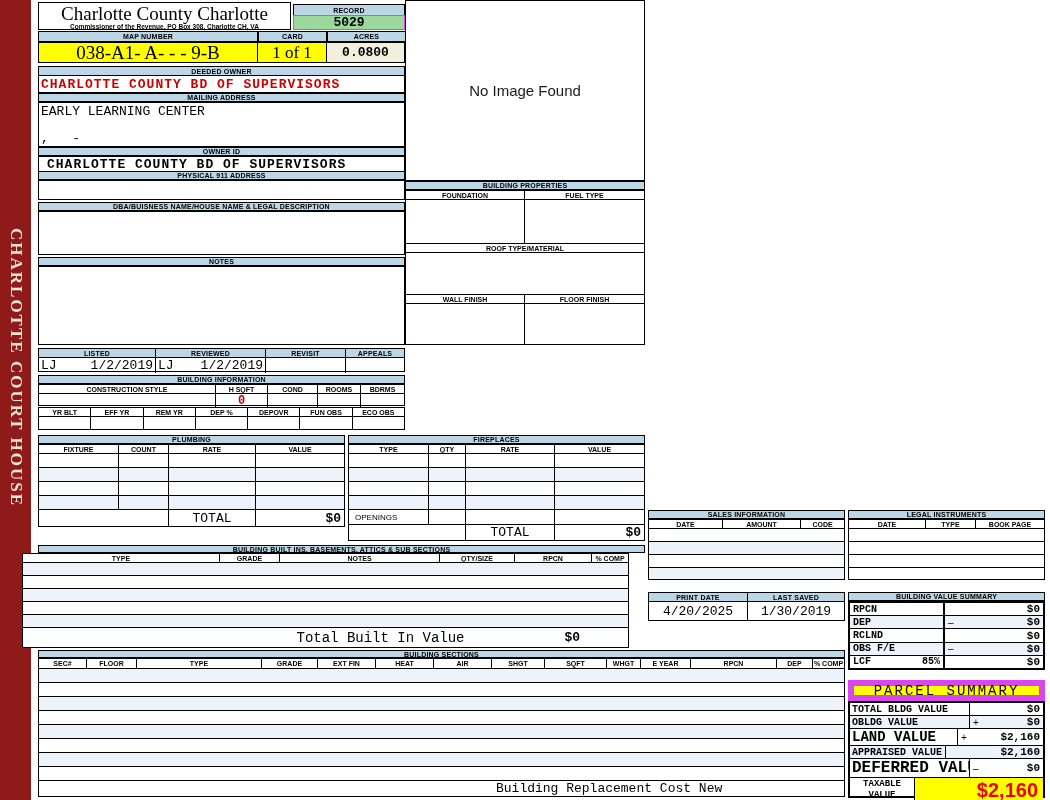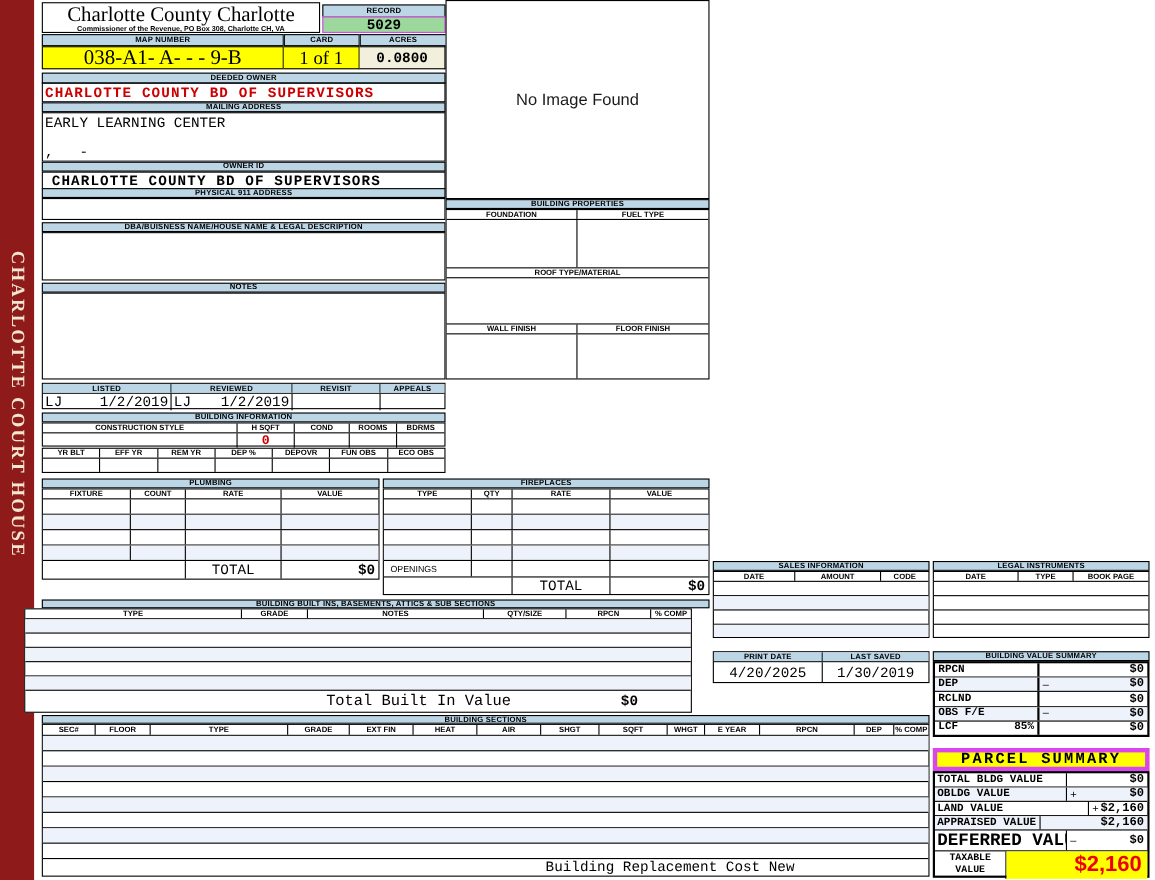--- a/index.html
+++ b/index.html
@@ -412,38 +412,38 @@
       <span>LCF</span>
         <span>85%</span>
     </div>
     <div class="fx" style="flex:1;padding:0 3px;justify-content:space-between">
       <span style="font-size:10px"></span>
       <span class="mono" style="font-weight:bold;font-size:11px">$0</span>
     </div>
   </div>
 </div>
 
-<div class="abs mono fx" style="left:848px;top:680px;width:197px;height:21px;background:#FFFF00;border:4px solid #d946ef;font-weight:bold;font-size:14px;letter-spacing:2px;justify-content:center">PARCEL SUMMARY</div>
+<div class="abs mono fx" style="left:848px;top:680px;width:197px;height:21px;background:#FFFF00;border:6px solid #d946ef;font-weight:normal;font-size:14px;letter-spacing:2px;justify-content:center">PARCEL SUMMARY</div>
 <div class="abs grid" style="left:848px;top:701px;width:197px;height:97px;border-width:2px">
   <div class="r rb" style="flex:1">
     <div class="mono fx" style="width:120px;font-weight:bold;font-size:10px;padding-left:2px">TOTAL BLDG VALUE</div>
     <div class="fx" style="flex:1;padding:0 3px;justify-content:space-between">
       <span style="font-size:10px"></span>
       <span class="mono" style="font-weight:bold;font-size:11px">$0</span>
     </div>
   </div>
   <div class="r rb alt" style="flex:1">
     <div class="mono fx" style="width:120px;font-weight:bold;font-size:10px;padding-left:2px">OBLDG VALUE</div>
     <div class="fx" style="flex:1;padding:0 3px;justify-content:space-between">
       <span style="font-size:10px">+</span>
       <span class="mono" style="font-weight:bold;font-size:11px">$0</span>
     </div>
   </div>
   <div class="r rb" style="flex:1">
-    <div class="mono fx" style="width:140px;font-weight:bold;font-size:10px;padding-left:2px">LAND VALUE</div>
+    <div class="mono fx" style="width:108px;font-weight:bold;font-size:14px;padding-left:2px">LAND VALUE</div>
     <div class="fx" style="flex:1;padding:0 3px;justify-content:space-between">
       <span style="font-size:10px">+</span>
       <span class="mono" style="font-weight:bold;font-size:11px">$2,160</span>
     </div>
   </div>
   <div class="r rb alt" style="flex:1">
     <div class="mono fx" style="width:96px;font-weight:bold;font-size:10px;padding-left:2px">APPRAISED VALUE</div>
     <div class="fx" style="flex:1;padding:0 3px;justify-content:space-between">
       <span style="font-size:10px"></span>
       <span class="mono" style="font-weight:bold;font-size:11px">$2,160</span>

